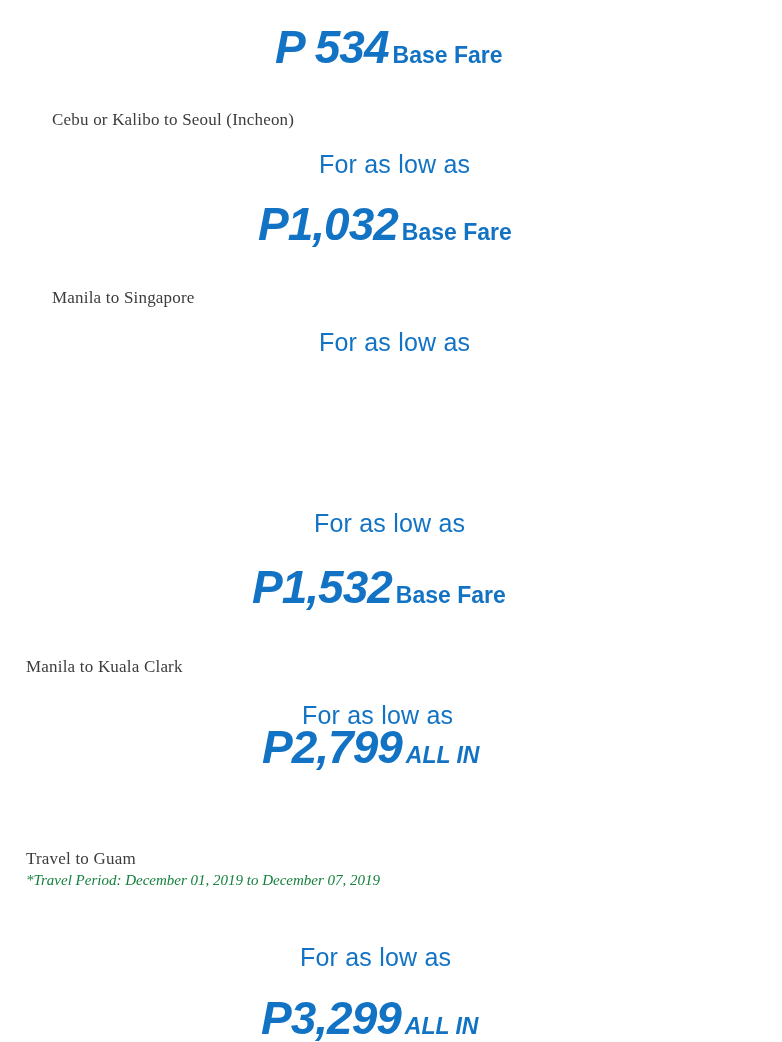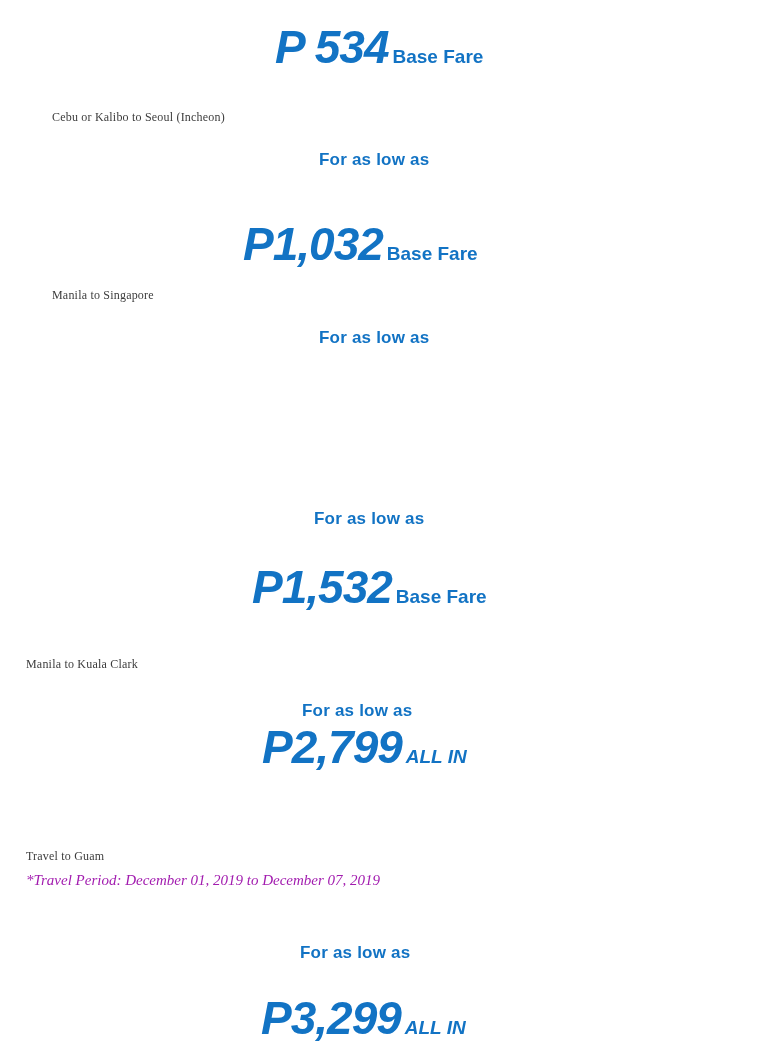--- a/index.html
+++ b/index.html
@@ -18,40 +18,40 @@
     position: relative;
     width: 782px;
     height: 1042px;
     background: #ffffff;
   }
 
   
   .route {
     position: absolute;
     font-family: "Liberation Serif", serif;
-    font-size: 12px;
+    font-size: 17px;
     color: #3c3c3c;
     white-space: nowrap;
     letter-spacing: 0.2px;
   }
   .note {
     position: absolute;
     font-family: "Liberation Serif", serif;
     font-style: italic;
     font-size: 15px;
-    color: #a21caf;
+    color: #15803d;
     white-space: nowrap;
   }
 
   
   .low {
     position: absolute;
     font-family: "Liberation Sans", sans-serif;
-    font-weight: bold;
-    font-size: 17px;
+    font-weight: normal;
+    font-size: 25px;
     color: #1273c4;
     white-space: nowrap;
     letter-spacing: 0.2px;
   }
 
   
   .price {
     position: absolute;
     white-space: nowrap;
     color: #1273c4;
@@ -60,40 +60,40 @@
     font-family: "Liberation Sans", sans-serif;
     font-weight: bold;
     font-style: italic;
     font-size: 46px;
     letter-spacing: -1px;
     vertical-align: baseline;
   }
   .price .unit {
     font-family: "Liberation Sans", sans-serif;
     font-weight: bold;
-    font-size: 19px;
+    font-size: 23px;
     vertical-align: baseline;
     margin-left: 4px;
   }
   .price .unit.italic {
     font-style: italic;
   }
 </style>
 </head>
 <body>
 
 <div class="sheet">
 
   <div class="price" style="left:275px; top:20px;">
     <span class="amount">P 534</span><span class="unit">Base Fare</span>
   </div>
 
   <div class="route" style="left:52px; top:110px;">Cebu or Kalibo to Seoul (Incheon)</div>
   <div class="low" style="left:319px; top:150px;">For as low as</div>
-  <div class="price" style="left:243px; top:197px;margin-top:20px;">
+  <div class="price" style="left:258px; top:197px;">
     <span class="amount">P1,032</span><span class="unit">Base Fare</span>
   </div>
 
   <div class="route" style="left:52px; top:288px;text-align:right;">Manila to Singapore</div>
   <div class="low" style="left:319px; top:328px;">For as low as</div>
 
   <div class="low" style="left:314px; top:509px;">For as low as</div>
   <div class="price" style="left:252px; top:560px;text-align:right;">
     <span class="amount">P1,532</span><span class="unit">Base Fare</span>
   </div>

